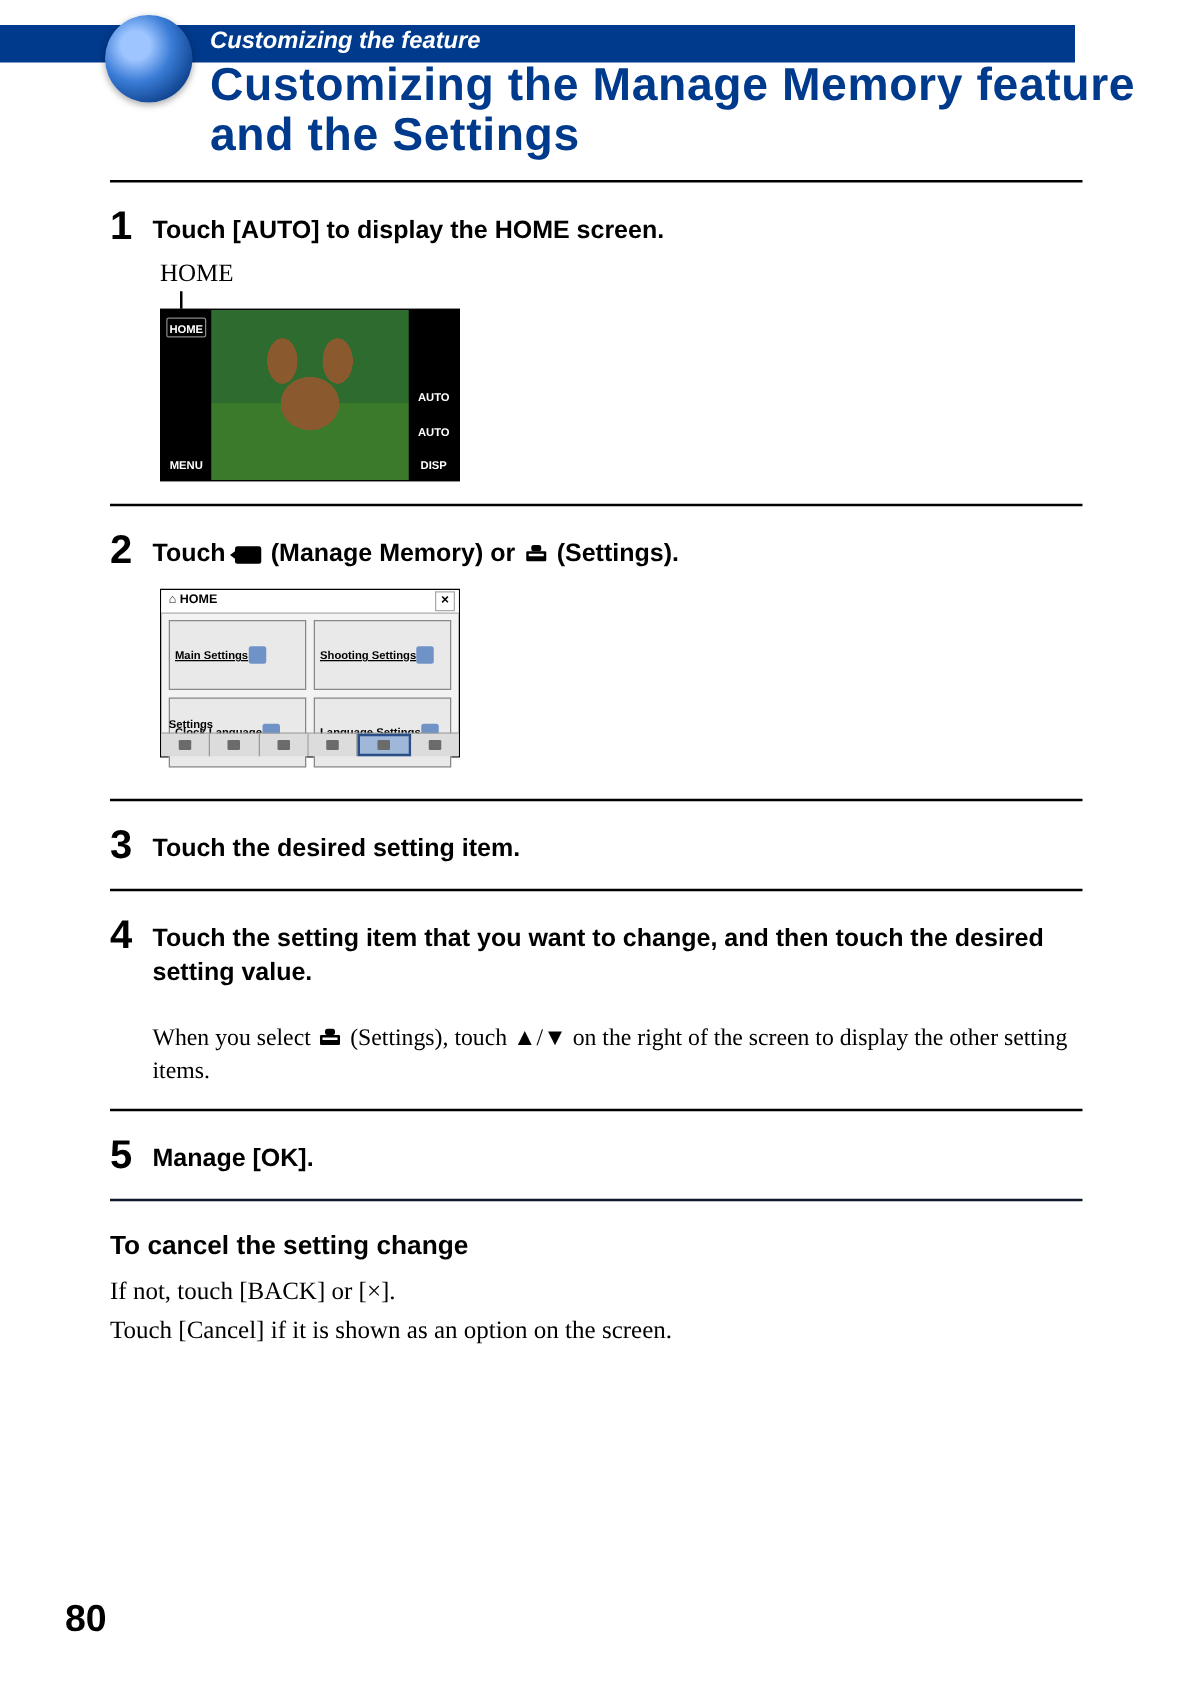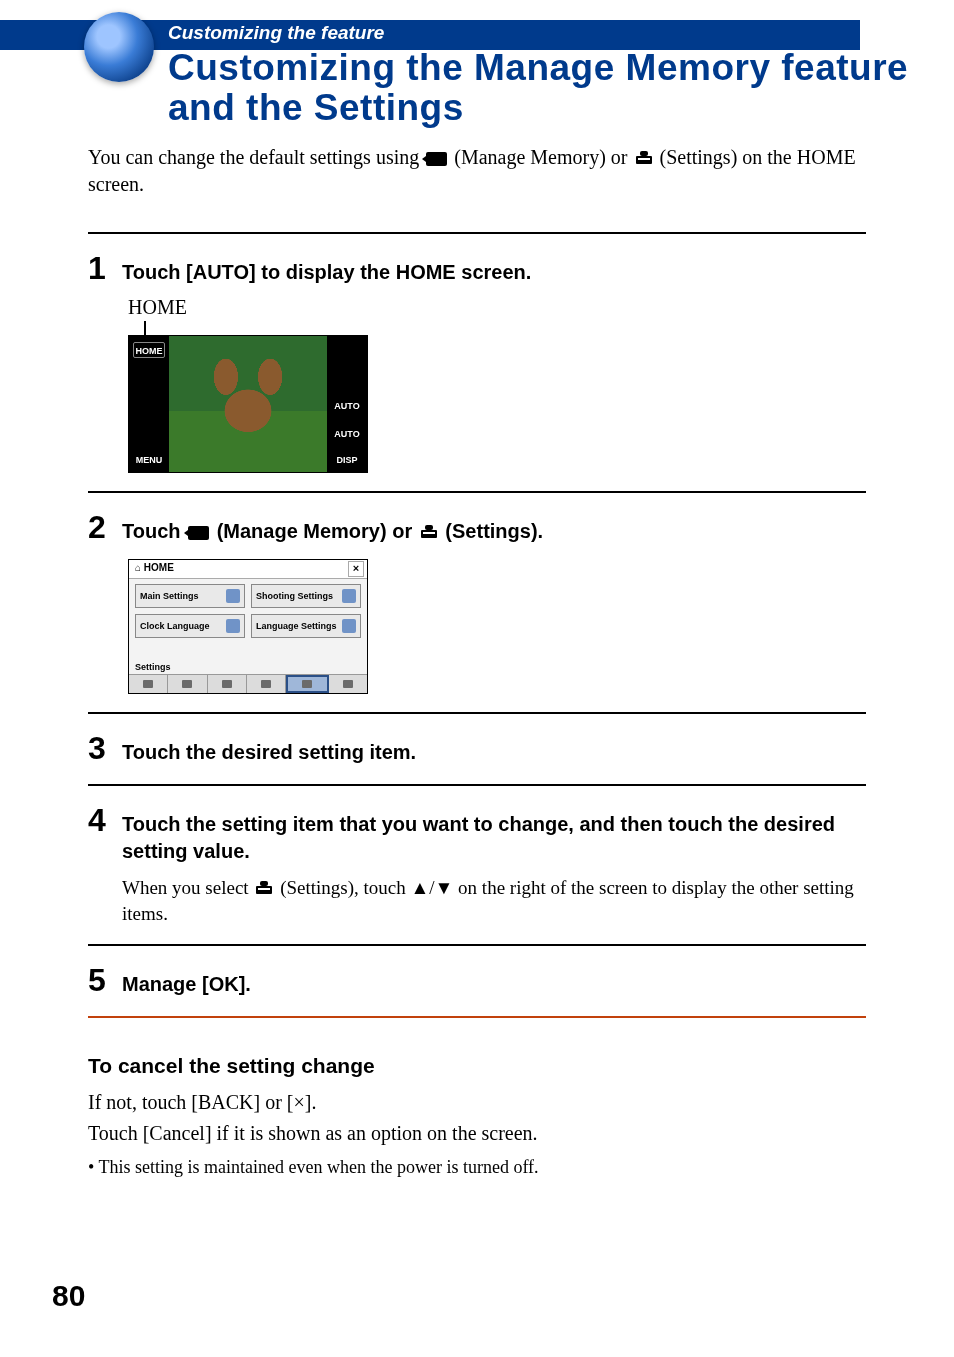--- a/index.html
+++ b/index.html
@@ -19,85 +19,72 @@
   .mm-icon{width:21px;height:14px;background:#000;border-radius:2px;position:relative;margin:0 2px;}
   .mm-icon:before{content:"";position:absolute;left:-4px;top:4px;width:0;height:0;border-top:3px solid transparent;border-bottom:3px solid transparent;border-right:4px solid #000;}
   .gear-icon{width:18px;height:18px;position:relative;margin:0 2px;}
   .gear-icon svg{display:block;}
   .step{padding:18px 0 18px 0; border-top:2px solid #000;}
   .step.first{border-top:2px solid #000;}
   .step .row{display:flex;align-items:flex-start;}
   .step-num{font-family:Arial,Helvetica,sans-serif;font-weight:900;font-size:32px;line-height:1;
     width:34px;flex:0 0 34px;}
   .step-body{flex:1;font-family:Arial,Helvetica,sans-serif;font-weight:bold;font-size:20px;line-height:1.35;padding-top:7px;}
-  .step-sub{font-family:"Times New Roman",Times,serif;font-weight:normal;font-size:19px;margin-top:10px;}
+  .step-sub{font-family:"Times New Roman",Times,serif;font-weight:normal;font-size:19px;margin-top:26px;}
   .cap{font-family:"Times New Roman",Times,serif;font-size:20px;margin:10px 0 0 40px;}
   
   .cam1{margin:2px 0 0 40px;width:240px;}
   .cam1 .lead{width:2px;height:14px;background:#000;margin-left:16px;}
   .cam1 .scr{width:240px;height:138px;background:#000;position:relative;border:1px solid #000;box-sizing:border-box;}
   .cam1 .photo{position:absolute;left:40px;top:0;right:40px;bottom:0;
     background:
       radial-gradient(ellipse 55px 50px at 50% 55%,#8a5a2e 0 42%,transparent 43%),
       radial-gradient(ellipse 20px 30px at 36% 30%,#8a5a2e 0 60%,transparent 61%),
       radial-gradient(ellipse 20px 30px at 64% 30%,#8a5a2e 0 60%,transparent 61%),
       linear-gradient(#2e6b2e 0 55%,#3b7a2a 55% 100%);
   }
   .cam1 .lbtn,.cam1 .rbtn{position:absolute;width:32px;height:16px;color:#fff;font:bold 9px/16px Arial;text-align:center;}
   .cam1 .lbtn{left:4px;}
   .cam1 .rbtn{right:4px;}
   .cam1 .lbtn.box,.cam1 .rbtn.box{border:1px solid #888;border-radius:2px;box-sizing:border-box;}
   
-  .cam2{margin:14px 0 0 40px;width:240px;height:135px;border:1px solid #000;background:#f3f3f3;position:relative;box-sizing:border-box;}
+  .cam2{margin:14px 0 15px 40px;width:240px;height:135px;border:1px solid #000;background:#f3f3f3;position:relative;box-sizing:border-box;}
   .cam2 .top{position:absolute;left:0;right:0;top:0;height:18px;background:#fff;border-bottom:1px solid #aaa;}
   .cam2 .top .h{position:absolute;left:6px;top:2px;font:bold 10px Arial;color:#000;}
   .cam2 .top .x{position:absolute;right:3px;top:1px;width:14px;height:14px;border:1px solid #aaa;font:bold 11px/12px Arial;text-align:center;}
   .cam2 .grid{position:absolute;left:6px;right:6px;top:24px;display:grid;grid-template-columns:1fr 1fr;gap:6px;}
-  .cam2 .cell{border:1px solid #888;background:#e9e9e9;height:22px;padding:0 4px;font:bold 9px/22px Arial;display:flex;justify-content:space-between;align-items:center;}
+  .cam2 .cell{border:1px solid #888;background:#e9e9e9;height:22px;padding:16px 4px;font:bold 9px/22px Arial;display:flex;justify-content:flex-start;align-items:center;text-decoration:underline;}
   .cam2 .cell .ic{width:14px;height:14px;background:#7093c7;border-radius:2px;}
   .cam2 .bot{position:absolute;left:0;right:0;bottom:0;}
   .cam2 .bot .lbl{font:bold 9px Arial;padding:2px 6px;}
   .cam2 .bot .bar{display:flex;height:18px;border-top:1px solid #999;}
   .cam2 .bot .bar div{flex:1;border-right:1px solid #999;background:#dcdcdc;position:relative;}
   .cam2 .bot .bar div:last-child{border-right:none;}
   .cam2 .bot .bar div.sel{background:#9fb7d9;border:2px solid #2a4f87;box-sizing:border-box;}
   .cam2 .bot .bar div:after{content:"";position:absolute;left:50%;top:50%;width:10px;height:8px;margin:-4px 0 0 -5px;background:#6b6b6b;border-radius:1px;}
-  .after-steps{border-top:2px solid #c2410c;padding-top:36px;}
+  .after-steps{border-top:2px solid #0f172a;padding-top:24px;}
   .subhead{font-family:Arial,Helvetica,sans-serif;font-weight:bold;font-size:21px;margin:0 0 10px 0;}
   .para{font-size:20px;line-height:1.45;margin:0 0 2px 0;}
   .bullet{font-size:18px;line-height:1.5;margin-top:6px;}
   .bullet:before{content:"• ";}
   .pagenum{position:absolute;left:52px;bottom:44px;font-family:Arial,Helvetica,sans-serif;
     font-weight:900;font-size:30px;}
 </style>
 </head>
 <body>
 
 <div class="page">
 
   <div class="hdr-band"></div>
   <div class="hdr-logo"></div>
   <div class="hdr-breadcrumb">Customizing the feature</div>
   <div class="hdr-title">Customizing the Manage Memory feature and the Settings</div>
 
   <div class="content">
 
-    <div class="intro">
-      <span>You can change the default settings using </span>
-      <span class="mm-icon"></span>
-      <span> (Manage Memory) or </span>
-      <span class="gear-icon">
-        <svg width="18" height="18" viewBox="0 0 18 18">
-            <rect x="1" y="8" width="16" height="8" rx="1" fill="#000"></rect>
-            <rect x="5" y="3" width="8" height="5" rx="2" fill="#000"></rect>
-            <rect x="3" y="10" width="12" height="2" fill="#fff"></rect>
-          </svg>
-      </span>
-      <span> (Settings) on the HOME screen.</span>
-    </div>
 
     <div class="step first">
       <div class="row">
         <div class="step-num">1</div>
         <div class="step-body">Touch [AUTO] to display the HOME screen.</div>
       </div>
       <div class="cap">HOME</div>
       <div class="cam1">
         <div class="lead"></div>
         <div class="scr">
@@ -199,19 +186,18 @@
       <div class="row">
         <div class="step-num">5</div>
         <div class="step-body">Manage [OK].</div>
       </div>
     </div>
 
     <div class="after-steps">
       <div class="subhead">To cancel the setting change</div>
       <div class="para">If not, touch [BACK] or [×].</div>
       <div class="para">Touch [Cancel] if it is shown as an option on the screen.</div>
-      <div class="bullet">This setting is maintained even when the power is turned off.</div>
     </div>
 
   </div>
 
   <div class="pagenum">80</div>
 </div>
 
 </body></html>

